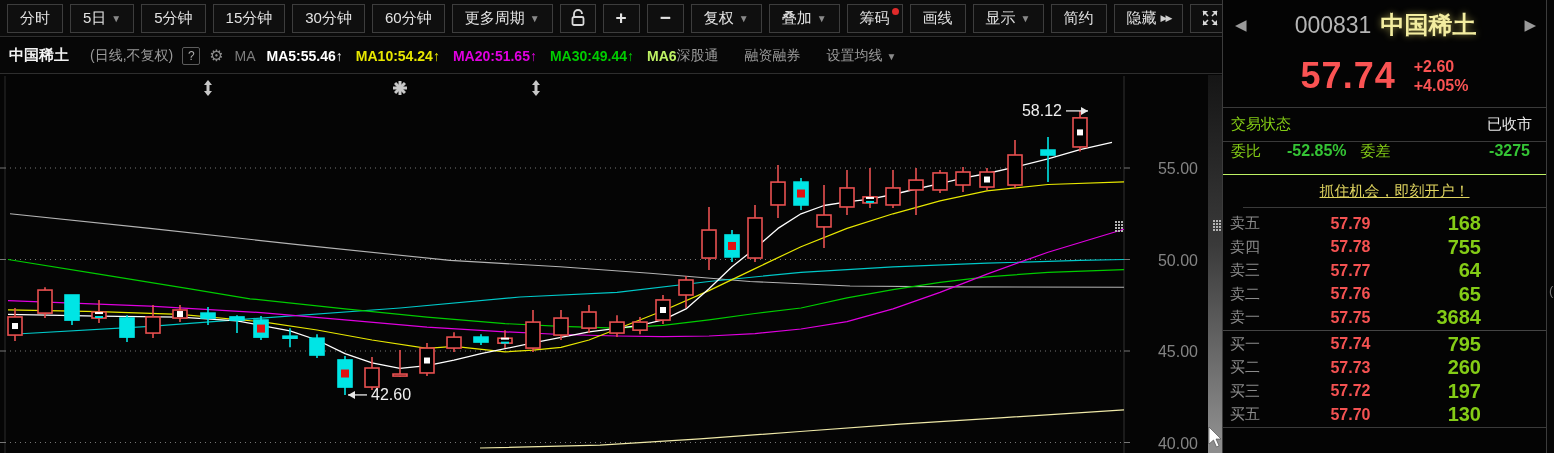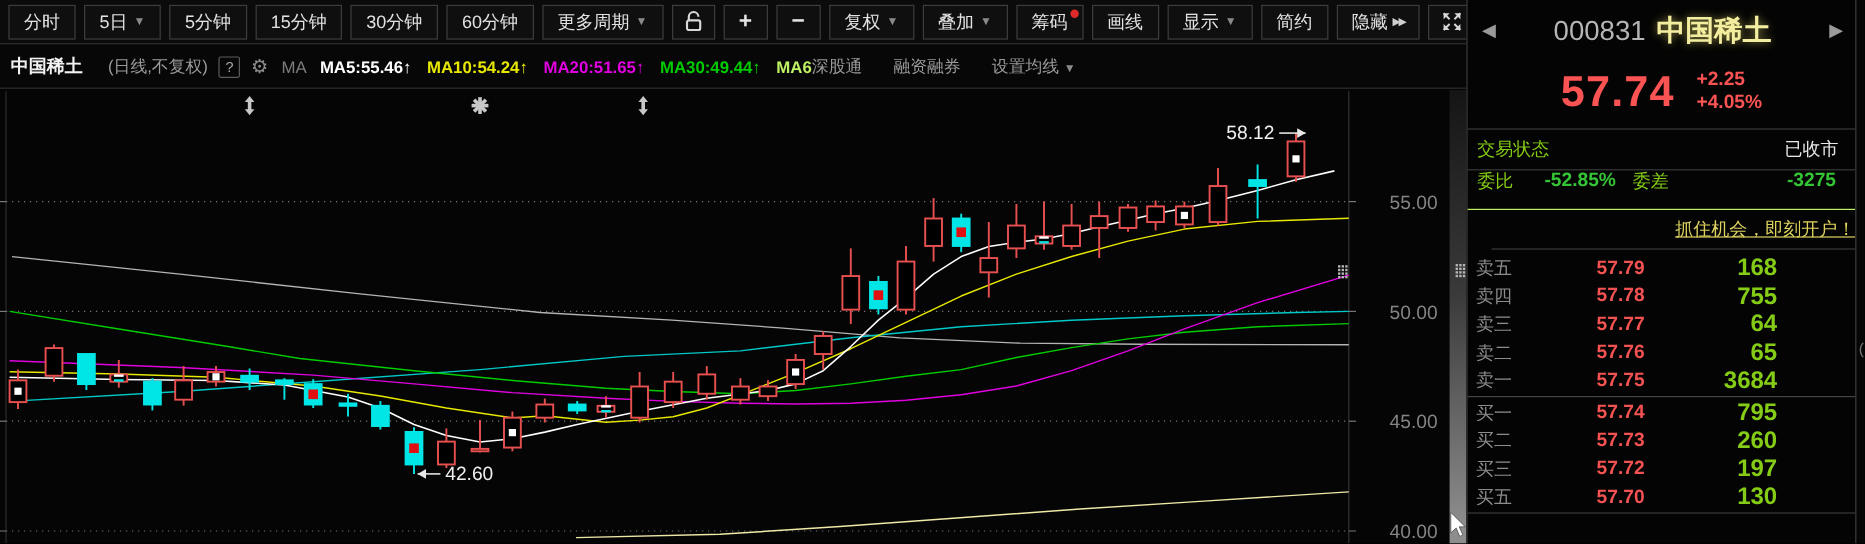--- a/index.html
+++ b/index.html
@@ -74,21 +74,21 @@
   .p-status { height:34px; display:flex; align-items:center; justify-content:space-between;
               padding:0 14px 0 8px; border-bottom:1px solid #3a3a3a; font-size:15px; }
   .lbl { color:#84cc16; }
   .p-status .val { color:#e8e8e8; }
   .p-weibi { height:33px; display:flex; align-items:flex-start; padding:0 16px 0 8px;
              border-bottom:1px solid #bef264; font-size:15px; }
   .p-weibi .green { color:#35c435; font-weight:700; font-size:16px; }
   .p-weibi .v1 { margin-left:26px; }
   .p-weibi .l2 { margin-left:14px; }
   .p-weibi .v2 { margin-left:auto; }
-  .p-promo { height:33px; display:flex; align-items:center; justify-content:flex-end;
+  .p-promo { height:33px; display:flex; align-items:center; justify-content:center;
              border-bottom:1px solid #3a3a3a;margin-left:20px; }
   .p-promo a { color:#ded35f; font-size:15px; text-decoration:underline; cursor:pointer; }
   .book { display:flex; flex-direction:column; }
   .book-row { height:23.5px; display:flex; align-items:center; font-size:15px; cursor:pointer; }
   .book-row .bl { width:70px; padding-left:7px; color:#8c8c8c; }
   .book-row .bp { width:115px; text-align:center; color:#f45252; font-size:16px; font-weight:700; }
   .book-row .bv { width:73px; text-align:right; color:#84cc16; font-size:20px; font-weight:700; }
   .asks { padding-top:4px; }
   .bids { border-top:1px solid #444; padding-top:2px; border-bottom:1px solid #3a3a3a; }
 
@@ -362,21 +362,21 @@
       <span class="p-arrow">◀</span>
       <span class="p-title">
         <span class="p-code">000831</span>
         <span class="p-name">中国稀土</span>
       </span>
       <span class="p-arrow">▶</span>
     </div>
     <div class="p-price-row">
       <span class="p-last">57.74</span>
       <span class="p-chg">
-        <span>+2.25</span>
+        <span>+2.60</span>
         <span>+4.05%</span>
       </span>
     </div>
     <div class="p-status">
       <span class="lbl">交易状态</span>
       <span class="val">已收市</span>
     </div>
     <div class="p-weibi">
       <span class="lbl">委比</span>
       <span class="green v1">-52.85%</span>

